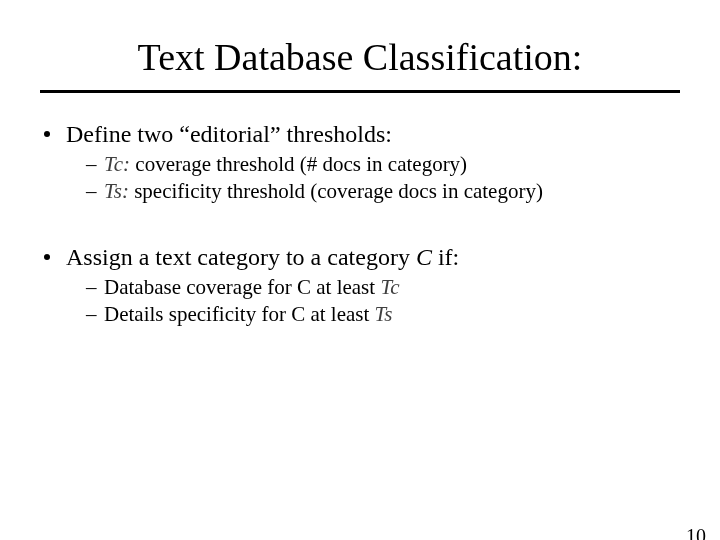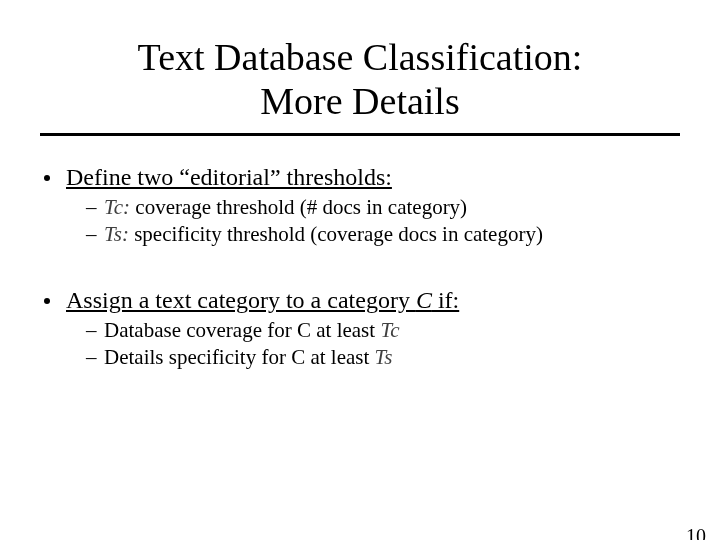--- a/index.html
+++ b/index.html
@@ -33,21 +33,20 @@
     border-top: 3px solid #000;
     margin: 6px 0 28px 0;
   }
   .body {
     font-size: 24px;
   }
   .l1 {
     margin: 8px 0 4px 0;
     padding-left: 26px;
     position: relative;
-    text-decoration: underline;
   }
   .l1 .dot {
     position: absolute;
     left: 4px;
     top: 0.45em;
     width: 6px;
     height: 6px;
     background: #000;
     border-radius: 50%;
   }
@@ -77,21 +76,20 @@
     color: #000;
   }
 </style>
 </head>
 <body>
 
 <div class="slide">
 
   <h1 class="title">
     <span>Text Database Classification:</span><br>
-    <span>More Details</span>
   </h1>
 
   <hr class="rule">
 
   <div class="body">
 
     <div class="l1">
       <span class="dot"></span>
       <span>Define two “editorial” thresholds:</span>
     </div>

